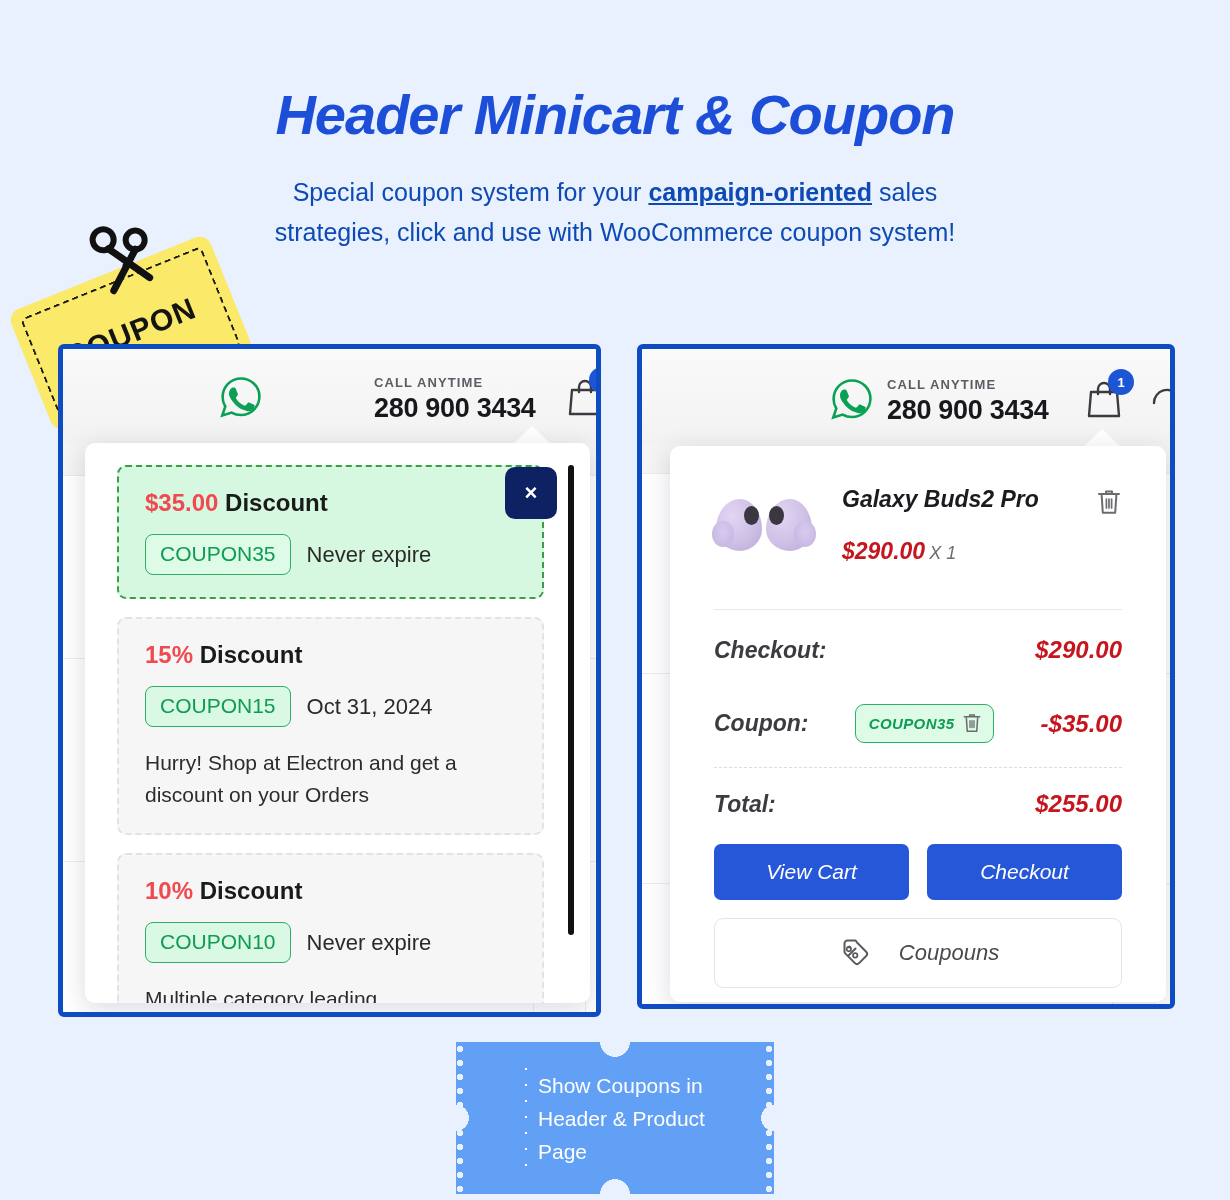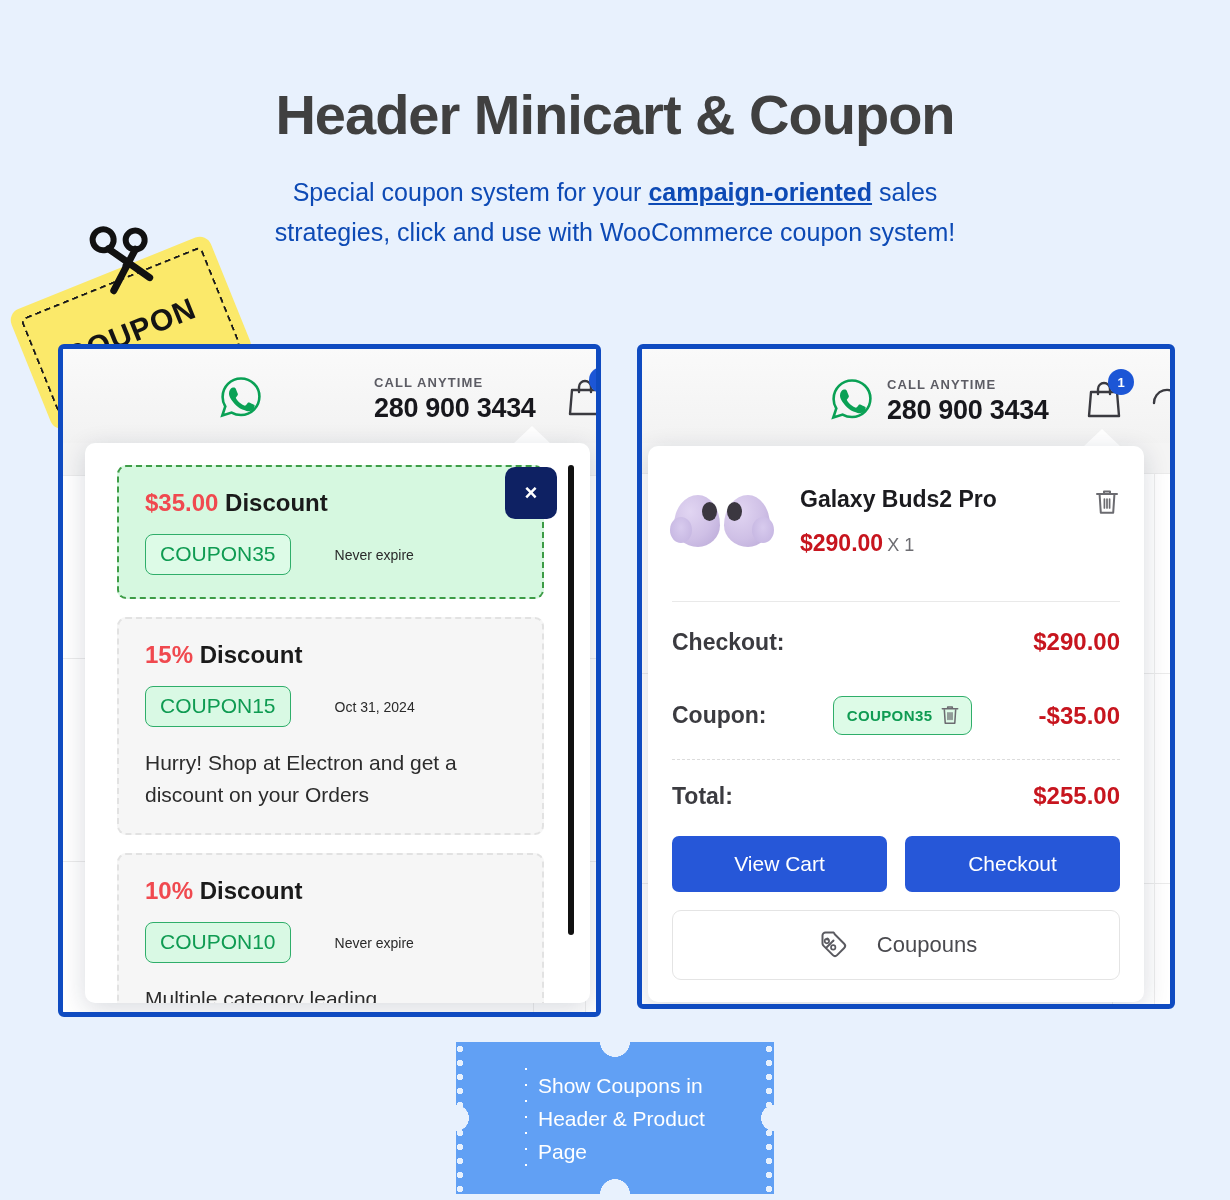--- a/index.html
+++ b/index.html
@@ -9,21 +9,22 @@
     font-family: "Liberation Sans", sans-serif;
     overflow: hidden;
   }
   .page { position: relative; width: 1230px; height: 1200px; }
 
   
   .title {
     position: absolute; top: 82px; left: 0; width: 1230px;
     text-align: center;
     font-size: 56px; font-weight: 700; letter-spacing: -1px;
-    color: #404040;
+    color: #1d4ed8;
+    font-style: italic;
   }
   .subtitle {
     position: absolute; top: 172px; left: 0; width: 1230px;
     text-align: center;
     font-size: 25px; line-height: 40px; color: #0d4ab5;
   }
   .subtitle .strong { font-weight: 700; text-decoration: underline; }
 
   
   .coupon-tag-wrap {
@@ -133,21 +134,21 @@
   .c-head { font-size: 24px; font-weight: 700; color: #1a1a1a; }
   .c-head .amt { color: #f0494f; font-weight: 700; }
   .c-row { display: flex; align-items: center; margin-top: 17px; }
   .c-code {
     border: 1.8px solid #2fae6a; border-radius: 8px;
     background: #d9f9e4;
     color: #0f9b52; font-size: 21px; font-weight: 500;
     padding: 7px 14px 8px;
   }
   .coupon-card.active .c-code { background: #ddfbe7; }
-  .c-exp { font-size: 14px; color: #2a2a2a; margin-left: 44px; }
+  .c-exp { font-size: 22px; color: #2a2a2a; margin-left: 16px; }
   .c-desc {
     margin-top: 20px; font-size: 21px; line-height: 32px; color: #2c2c2c;
   }
 
   .close-btn {
     position: absolute;
     width: 52px; height: 52px;
     background: #0e2163; border-radius: 10px;
     display: flex; align-items: center; justify-content: center;
     color: #fff; font-size: 22px; font-weight: 700;
@@ -177,21 +178,21 @@
   .bud .wing {
     position: absolute; bottom: 4px; width: 22px; height: 26px;
     background: radial-gradient(ellipse at 50% 40%, #d8cbee 0%, #c2b2df 100%);
     border-radius: 50%;
   }
   .bud.l .wing { left: -4px; }
   .bud.r .wing { right: -4px; }
 
   .item-info { flex: 1; margin-left: 28px; }
   .item-name { font-size: 23px; font-weight: 700; color: #1b1b1f; }
-  .item-price { margin-top: 17px; font-size: 23px; font-weight: 800; color: #c7151e; }
+  .item-price { margin-top: 25px; font-size: 23px; font-weight: 800; color: #c7151e; }
   .item-qty { font-size: 18px; color: #6d6d72; font-weight: 400; margin-left: 4px; }
 
   .hr { height: 1px; background: #e9e9e9; }
   .hr-dashed { height: 0; border-top: 1.6px dashed #dcdcdc; }
 
   .total-row {
     display: flex; align-items: center; justify-content: space-between;
   }
   .tr-label { font-size: 23px; font-weight: 700; color: #3b3b40; }
   .tr-value { font-size: 24px; font-weight: 800; color: #c7151e; }
@@ -395,21 +396,21 @@
     <div class="bg-content">
       <div class="bg-line" style="top:30px;"></div>
       <div class="bg-line" style="top:230px;"></div>
       <div class="bg-line" style="top:440px;"></div>
       <div class="bg-col" style="left:470px;"></div>
       <div class="bg-col" style="left:512px;"></div>
       <div class="bg-tint" style="top:0; height:30px; background:#f4f4f4;"></div>
     </div>
 
     <div class="dd-pointer" style="left:441px; top:80px;"></div>
-    <div class="dropdown" style="left:6px; top:97px; width:496px; height:556px; padding:34px 24px 0;">
+    <div class="dropdown" style="left:28px; top:97px; width:496px; height:556px; padding:34px 44px 0;font-style:italic;">
 
       <div class="cart-item">
         <div class="buds">
           <div class="bud l">
               <div class="wing"></div>
               <div class="tip"></div>
             </div>
           <div class="bud r">
               <div class="wing"></div>
               <div class="tip"></div>

